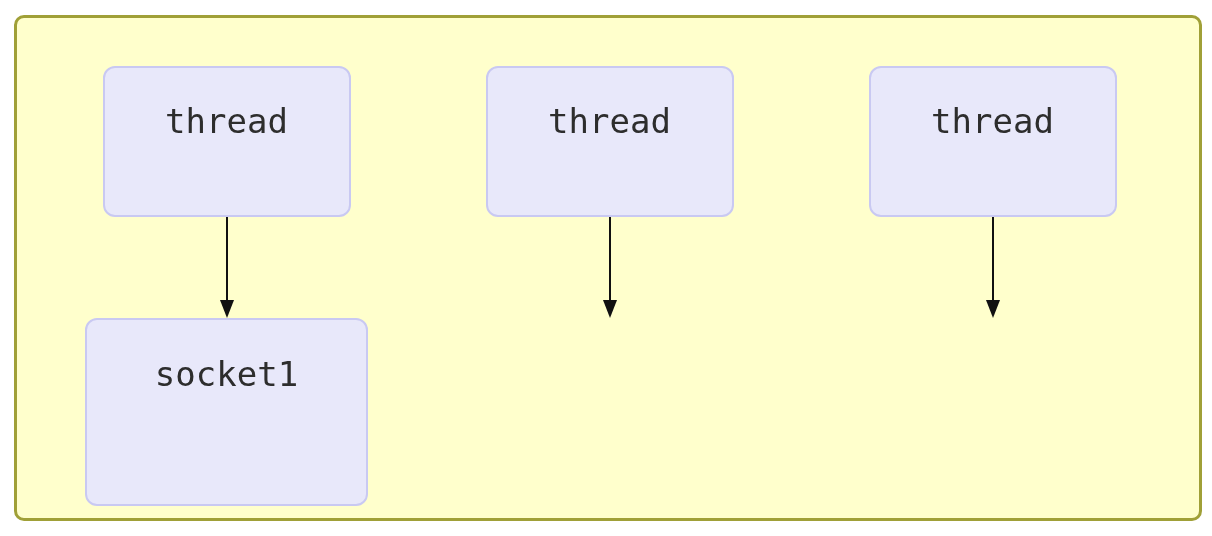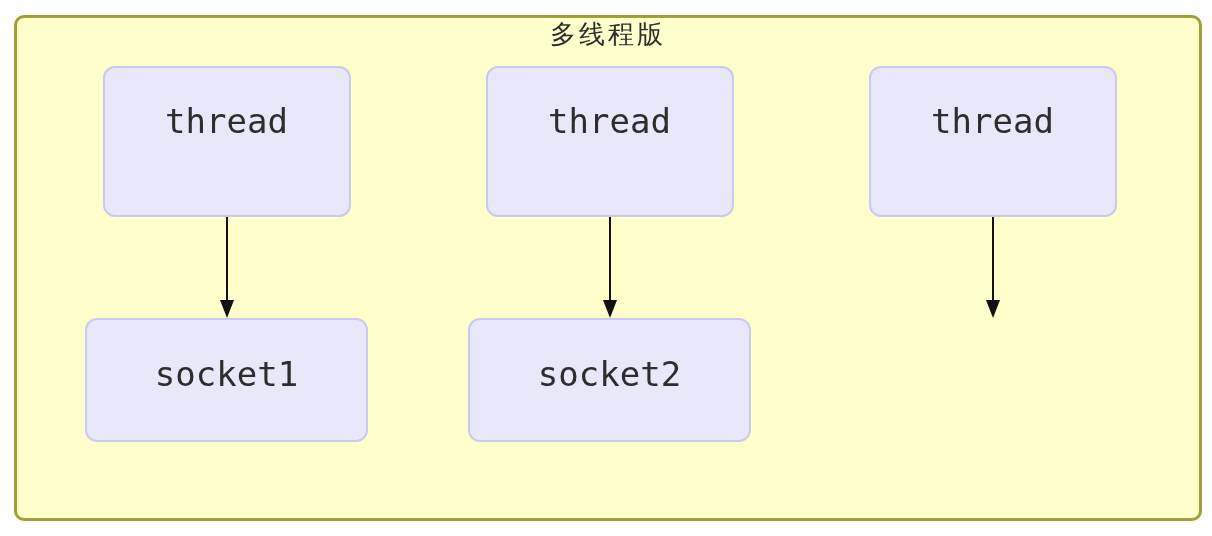--- a/index.html
+++ b/index.html
@@ -41,36 +41,35 @@
     font-family:"DejaVu Sans Mono","Liberation Mono",monospace;
     font-size:34px;
     color:var(--text,#2d2d2d);
   }
   .node-thread{
     width:248px;height:151px;
     margin:0 auto;
     padding-top:33px;
   }
   .node-socket{
-    width:283px;height:124px;
+    width:283px;height:188px;
     padding-top:34px;
   }
   .arrow{
     display:block;
     margin:0 auto;
     width:22px;height:101px;
   }
   .arrow line{stroke:var(--arrow,#111111);stroke-width:2;}
   .arrow polygon{fill:var(--arrow,#111111);}
 </style>
 </head>
 <body>
 
 <div class="container">
-  <div class="group-title">多线程版</div>
 
   <div class="column col1">
     <div class="node node-thread">
       <span>thread</span>
     </div>
     <svg class="arrow" viewBox="0 0 22 101">
       <line x1="11" y1="0" x2="11" y2="85"></line>
       <polygon points="4,83 18,83 11,101"></polygon>
     </svg>
     <div class="node node-socket">
@@ -79,23 +78,20 @@
   </div>
 
   <div class="column col2">
     <div class="node node-thread">
       <span>thread</span>
     </div>
     <svg class="arrow" viewBox="0 0 22 101">
       <line x1="11" y1="0" x2="11" y2="85"></line>
       <polygon points="4,83 18,83 11,101"></polygon>
     </svg>
-    <div class="node node-socket">
-      <span>socket2</span>
-    </div>
   </div>
 
   <div class="column col3">
     <div class="node node-thread">
       <span>thread</span>
     </div>
     <svg class="arrow" viewBox="0 0 22 101">
       <line x1="11" y1="0" x2="11" y2="85"></line>
       <polygon points="4,83 18,83 11,101"></polygon>
     </svg>

